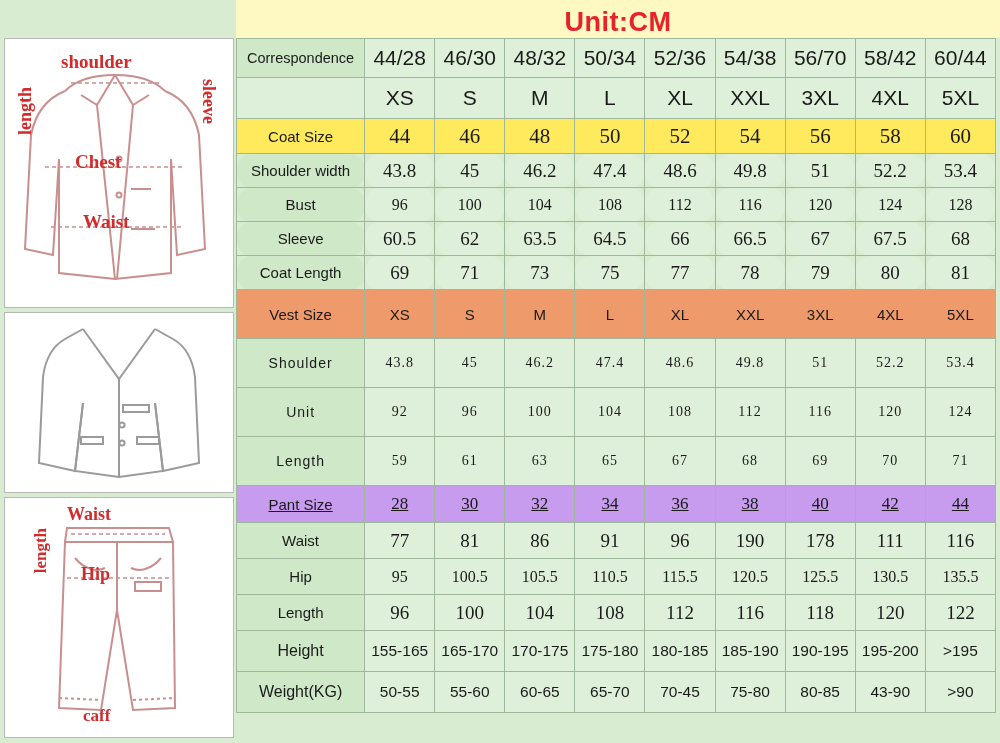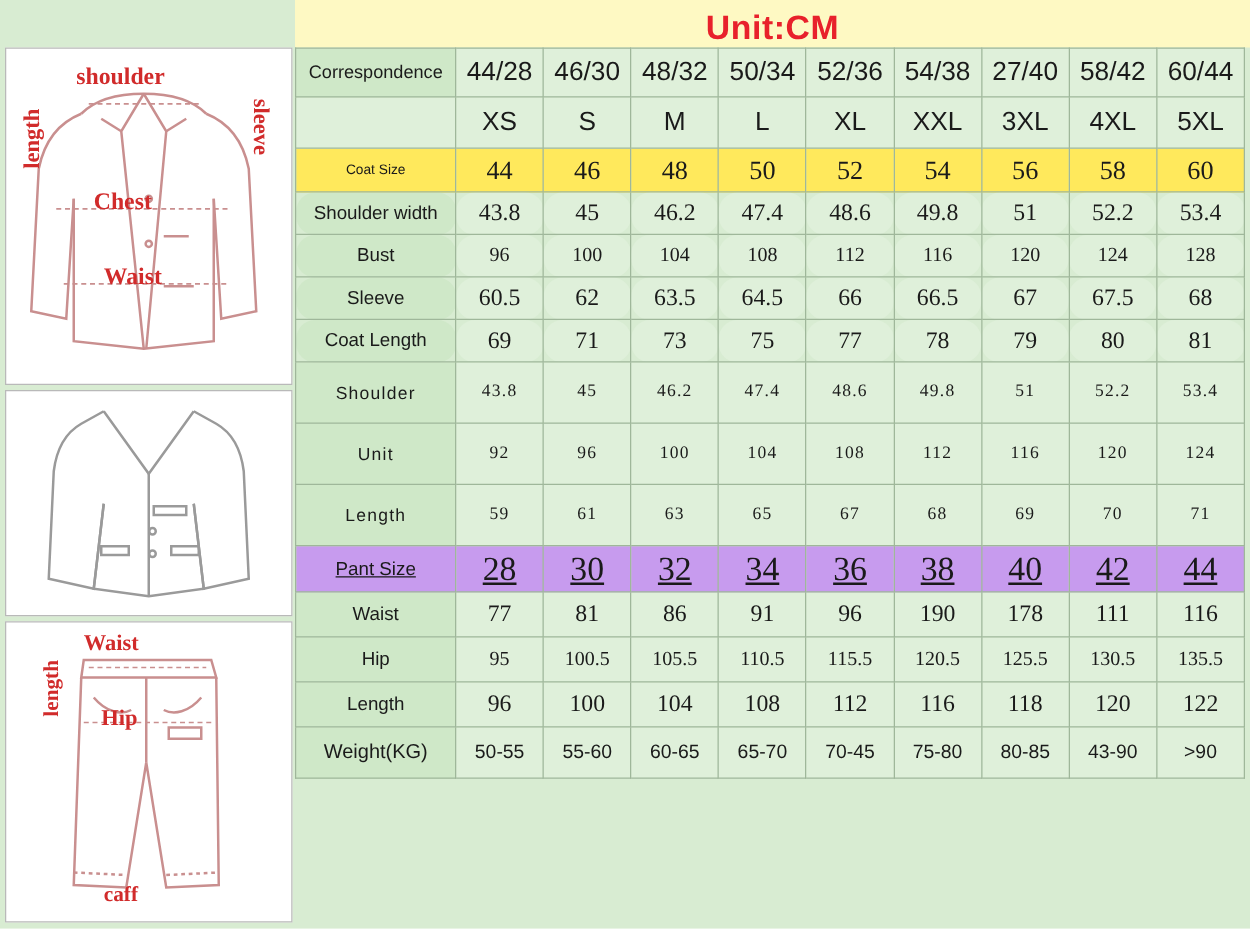--- a/index.html
+++ b/index.html
@@ -122,21 +122,21 @@
     font-family: "Liberation Sans", sans-serif;
     background: #dff0da;
   }
   tr.r-letter .rowhead { background: #dff0da; }
   
   tr.r-coatsize td { height: 34px; }
   tr.r-coatsize .rowhead {
     background: #ffe95c;
     font-weight: bold;
     color: #7a2a12;
-    font-size: 11px;
+    font-size: 15px;
   }
   tr.r-coatsize .cell {
     background: #ffe95c;
     font-size: 21px;
     font-weight: bold;
     color: #111;
   }
   
   tr.r-coat td { height: 33px; border-radius: 15px; }
   tr.r-coat .cell { font-size: 16px; }
@@ -164,21 +164,21 @@
   tr.r-panthead .rowhead {
     background: #c79bee;
     font-weight: bold;
     color: #3b1a5e;
     font-size: 15px;
   }
   tr.r-panthead .cell {
     background: #c79bee;
     color: #111;
     font-weight: bold;
-    font-size: 27px;
+    font-size: 17px;
   }
   tr.r-pant td { height: 35px; }
   tr.r-pant .cell { font-size: 16px; }
   tr.r-pant.big .cell { font-size: 19px; font-weight: bold; }
   
   tr.r-bottom td { height: 40px; }
   tr.r-bottom .rowhead {
     background: #cfe8c8;
     font-weight: bold;
     font-size: 16px;
@@ -286,21 +286,21 @@
     </colgroup>
     <tbody id="table-body">
         <tr class="r-corr">
           <td class="rowhead">Correspondence</td>
           <td class="cell">44/28</td>
           <td class="cell">46/30</td>
           <td class="cell">48/32</td>
           <td class="cell">50/34</td>
           <td class="cell">52/36</td>
           <td class="cell">54/38</td>
-          <td class="cell">27/40</td>
+          <td class="cell">56/70</td>
           <td class="cell">58/42</td>
           <td class="cell">60/44</td>
         </tr>
         <tr class="r-letter">
           <td class="rowhead"></td>
           <td class="cell">XS</td>
           <td class="cell">S</td>
           <td class="cell">M</td>
           <td class="cell">L</td>
           <td class="cell">XL</td>
@@ -362,20 +362,32 @@
           <td class="cell">69</td>
           <td class="cell">71</td>
           <td class="cell">73</td>
           <td class="cell">75</td>
           <td class="cell">77</td>
           <td class="cell">78</td>
           <td class="cell">79</td>
           <td class="cell">80</td>
           <td class="cell">81</td>
         </tr>
+        <tr class="r-vesthead">
+          <td class="rowhead">Vest Size</td>
+          <td class="cell">XS</td>
+          <td class="cell">S</td>
+          <td class="cell">M</td>
+          <td class="cell">L</td>
+          <td class="cell">XL</td>
+          <td class="cell">XXL</td>
+          <td class="cell">3XL</td>
+          <td class="cell">4XL</td>
+          <td class="cell">5XL</td>
+        </tr>
         <tr class="r-vest">
           <td class="rowhead">Shoulder</td>
           <td class="cell">43.8</td>
           <td class="cell">45</td>
           <td class="cell">46.2</td>
           <td class="cell">47.4</td>
           <td class="cell">48.6</td>
           <td class="cell">49.8</td>
           <td class="cell">51</td>
           <td class="cell">52.2</td>
@@ -447,20 +459,32 @@
           <td class="cell">100</td>
           <td class="cell">104</td>
           <td class="cell">108</td>
           <td class="cell">112</td>
           <td class="cell">116</td>
           <td class="cell">118</td>
           <td class="cell">120</td>
           <td class="cell">122</td>
         </tr>
         <tr class="r-bottom">
+          <td class="rowhead">Height</td>
+          <td class="cell">155-165</td>
+          <td class="cell">165-170</td>
+          <td class="cell">170-175</td>
+          <td class="cell">175-180</td>
+          <td class="cell">180-185</td>
+          <td class="cell">185-190</td>
+          <td class="cell">190-195</td>
+          <td class="cell">195-200</td>
+          <td class="cell">&gt;195</td>
+        </tr>
+        <tr class="r-bottom">
           <td class="rowhead">Weight(KG)</td>
           <td class="cell">50-55</td>
           <td class="cell">55-60</td>
           <td class="cell">60-65</td>
           <td class="cell">65-70</td>
           <td class="cell">70-45</td>
           <td class="cell">75-80</td>
           <td class="cell">80-85</td>
           <td class="cell">43-90</td>
           <td class="cell">&gt;90</td>

